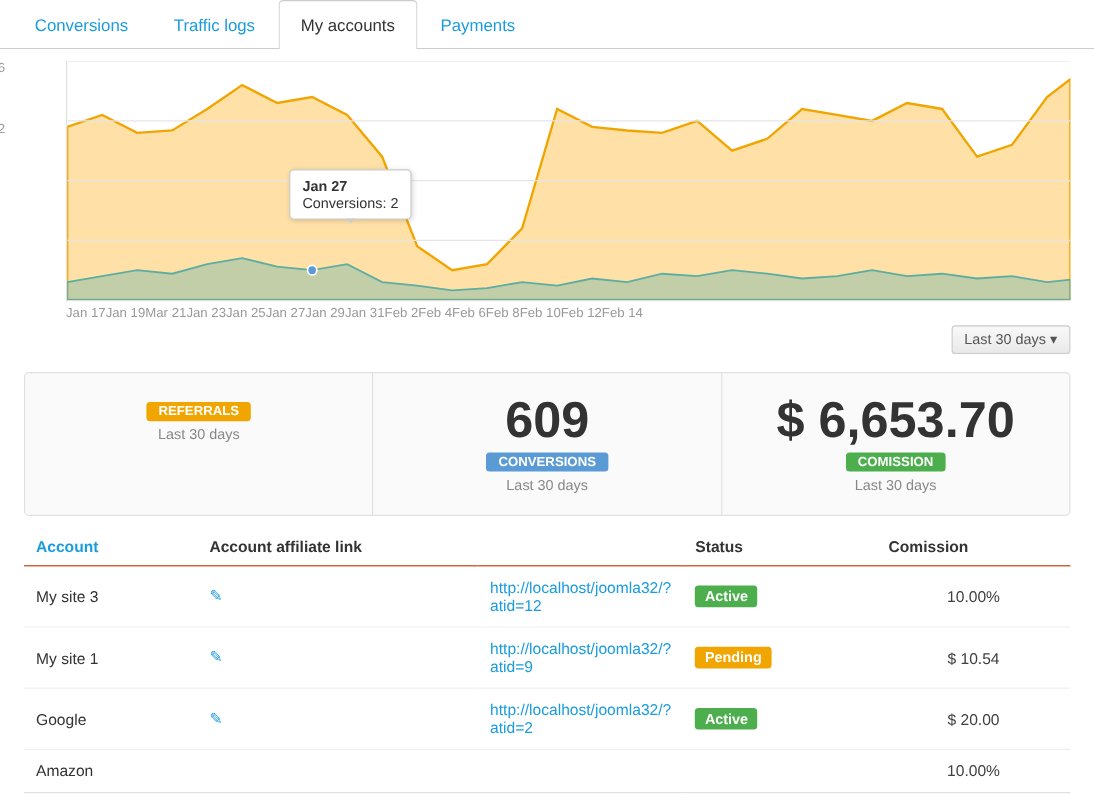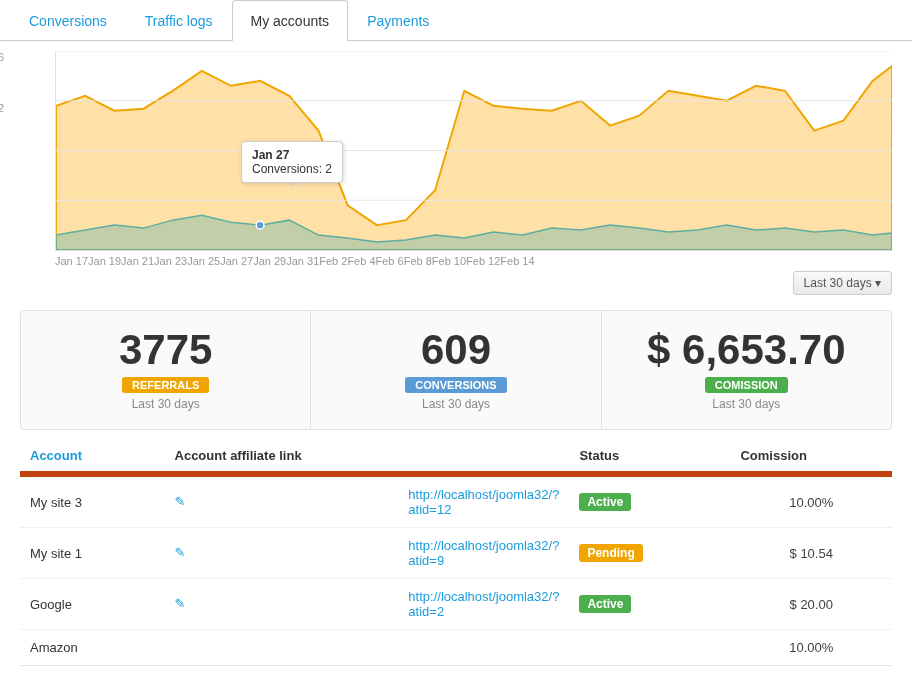--- a/index.html
+++ b/index.html
@@ -128,21 +128,21 @@
     .accounts-table {
       margin: 10px 20px;
       width: calc(100% - 40px);
       border-collapse: collapse;
     }
     .accounts-table th {
       text-align: left;
       padding: 8px 10px;
       font-weight: bold;
       color: #333;
-      border-bottom: 6px solid #c2410c;
+      border-bottom: 1px solid #c2410c;
     }
     .accounts-table th.col-account { color: #1a9cdc; }
     .accounts-table td {
       padding: 10px 10px;
       border-bottom: 1px solid #f0f0f0;
       vertical-align: middle;
     }
     .accounts-table tr:last-child td { border-bottom: 1px solid #e0e0e0; }
     .edit-icon {
       display: inline-block;
@@ -208,21 +208,21 @@
       <span>16</span>
       <span>12</span>
       <span>8</span>
       <span>4</span>
       <span>0</span>
     </div>
 
     <div class="x-axis-labels">
       <span>Jan 17</span>
       <span>Jan 19</span>
-      <span>Jan 21</span>
+      <span>Mar 21</span>
       <span>Jan 23</span>
       <span>Jan 25</span>
       <span>Jan 27</span>
       <span>Jan 29</span>
       <span>Jan 31</span>
       <span>Feb 2</span>
       <span>Feb 4</span>
       <span>Feb 6</span>
       <span>Feb 8</span>
       <span>Feb 10</span>
@@ -231,21 +231,20 @@
     </div>
   </div>
 
   <div style="display:flex; justify-content:flex-end; margin-top:4px;">
     <button class="date-filter-btn">Last 30 days ▾</button>
   </div>
 </div>
 
 <div class="stats-bar" id="stats-container">
     <div class="stat-item">
-    <div class="stat-number">3775</div>
     <div><span class="stat-badge badge-orange">REFERRALS</span></div>
     <div class="stat-sublabel">Last 30 days</div>
   </div>
     <div class="stat-item">
     <div class="stat-number">609</div>
     <div><span class="stat-badge badge-blue">CONVERSIONS</span></div>
     <div class="stat-sublabel">Last 30 days</div>
   </div>
     <div class="stat-item">
     <div class="stat-number">$ 6,653.70</div>

